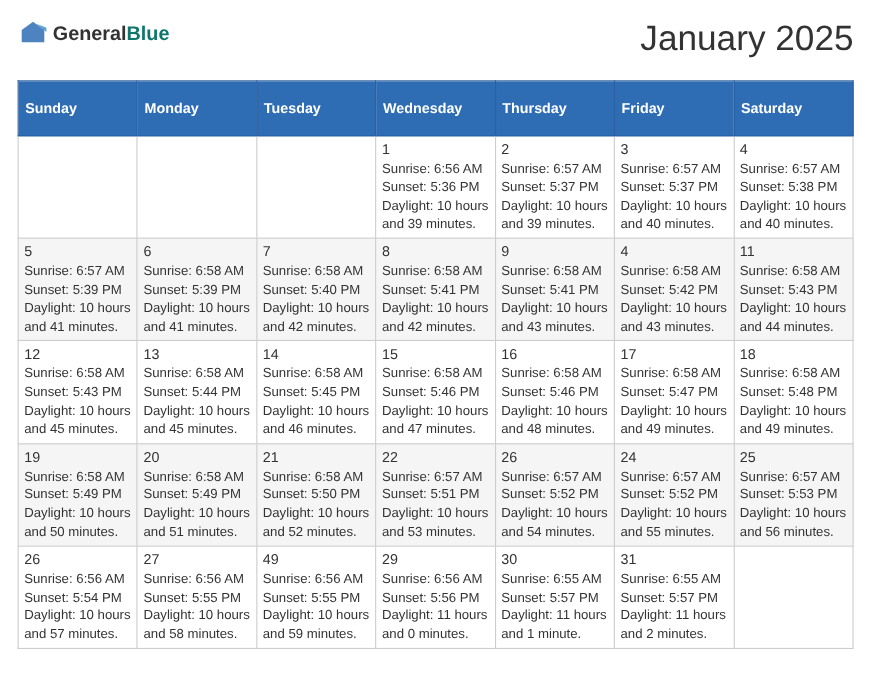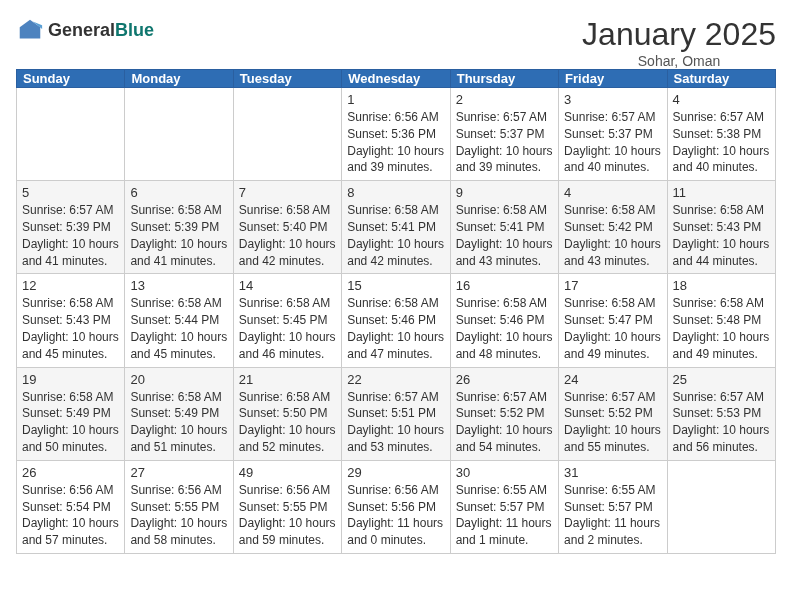--- a/index.html
+++ b/index.html
@@ -7,21 +7,21 @@
       font-family: Arial, sans-serif;
       background: #fff;
       width: 792px;
       min-height: 612px;
       padding: 16px;
     }
     .header {
       display: flex;
       align-items: flex-start;
       justify-content: space-between;
-      margin-bottom: 0;
+      margin-bottom: 20px;
     }
     .logo {
       display: flex;
       align-items: center;
       gap: 4px;
     }
     .logo-text-general {
       font-size: 18px;
       font-weight: bold;
       color: #333;
@@ -51,21 +51,21 @@
     }
     .calendar {
       width: 100%;
       border-collapse: collapse;
       border: 1px solid #ccc;
     }
     .calendar th {
       background: #2e6db4;
       color: #fff;
       text-align: left;
-      padding: 1px 6px;
+      padding: 17px 6px;
       font-size: 13px;
       border: 1px solid #2a5fa0;
     }
     .calendar td {
       vertical-align: top;
       border: 1px solid #ccc;
       padding: 4px 5px;
       width: calc(100% / 7);
       min-height: 80px;
       font-size: 11px;
@@ -101,21 +101,20 @@
     </svg>
     <div>
       <div style="display:flex; align-items:baseline; gap:0;">
         <span class="logo-text-general">General</span>
           <span class="logo-text-blue">Blue</span>
       </div>
     </div>
   </div>
   <div class="title-block">
     <div class="month-title">January 2025</div>
-    <div class="location-title">Sohar, Oman</div>
   </div>
 </div>
 
 <table class="calendar">
   <thead>
     <tr>
     <th>Sunday</th>
         <th>Monday</th>
         <th>Tuesday</th>
         <th>Wednesday</th>

